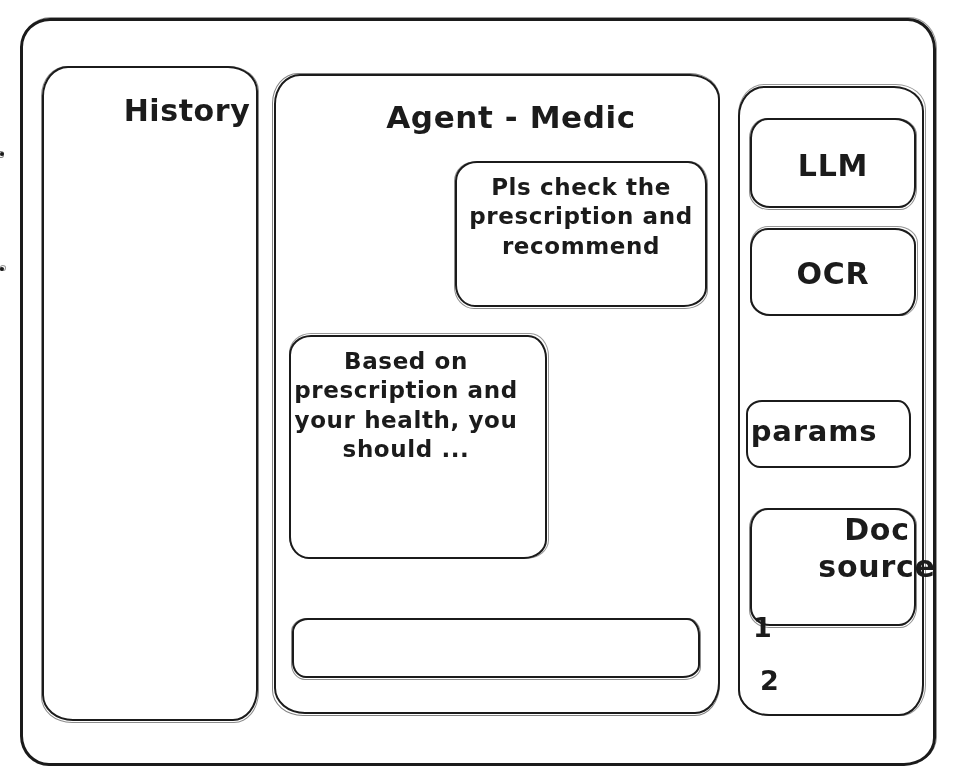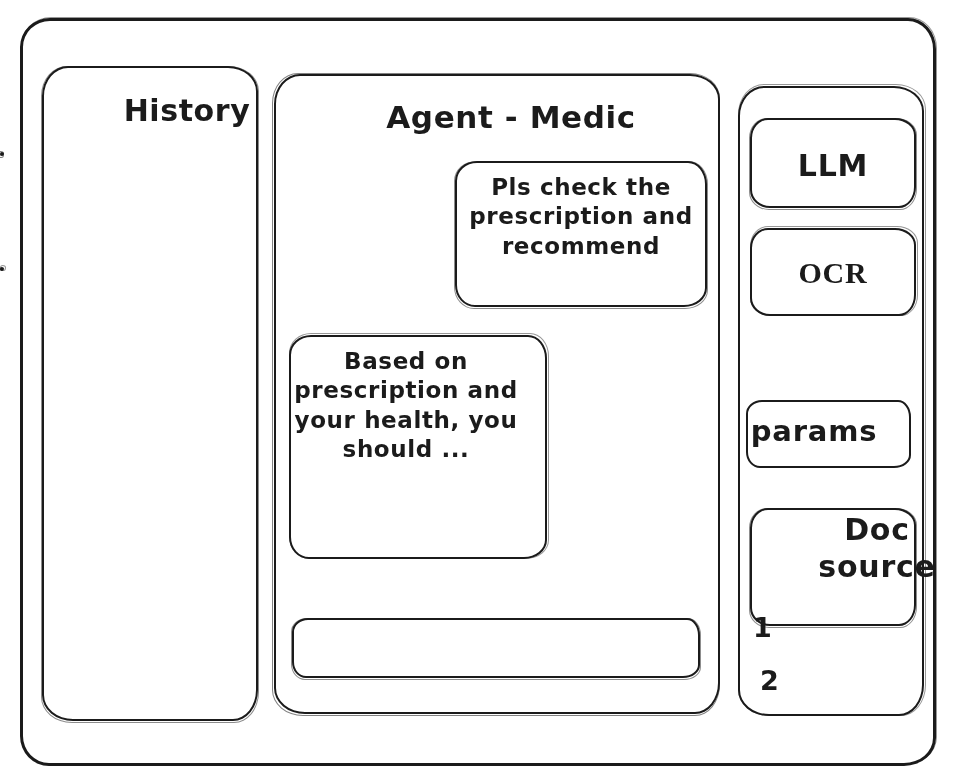--- a/index.html
+++ b/index.html
@@ -132,21 +132,21 @@
   .tool-label {
     position: absolute;
     width: 166px;
     text-align: center;
     font-size: 30px;
     font-weight: 600;
     letter-spacing: .8px;
     color: #1b1b1b;
   }
   #tool-label-llm { left: 750px; top: 148px; }
-  #tool-label-ocr { left: 750px; top: 256px; font-family: Liberation Serif, serif; }
+  #tool-label-ocr { left: 750px; top: 256px; }
   #tool-label-params { left: 746px; top: 414px; width: 136px; font-size: 29px; }
   #tool-label-docsource {
     left: 750px; top: 512px;
     line-height: 1.22;
     margin-left: 44px;
   }
 
   .source-number {
     position: absolute;
     font-size: 27px;

